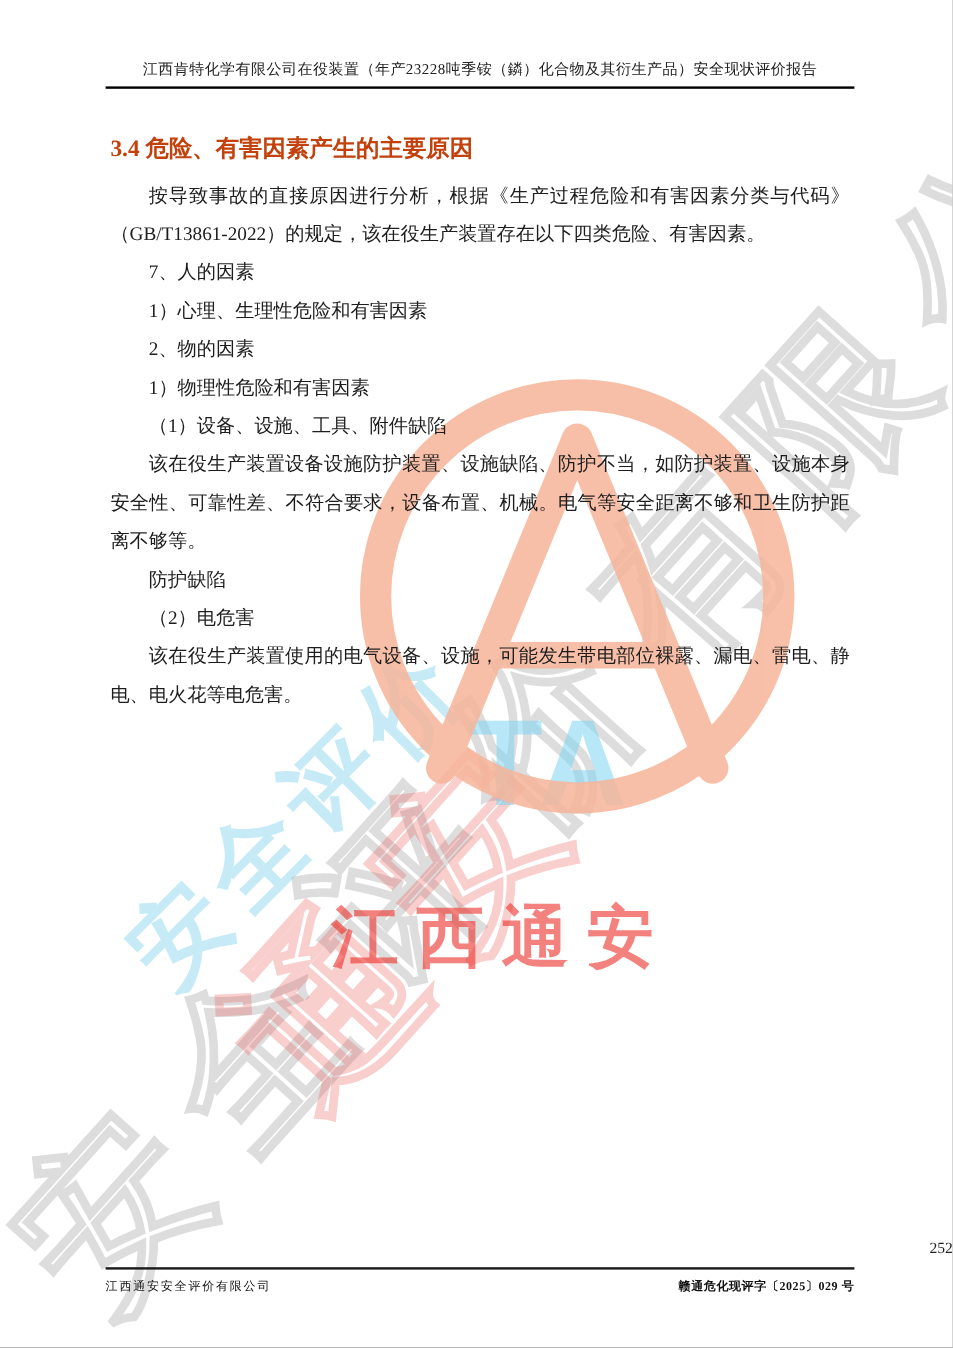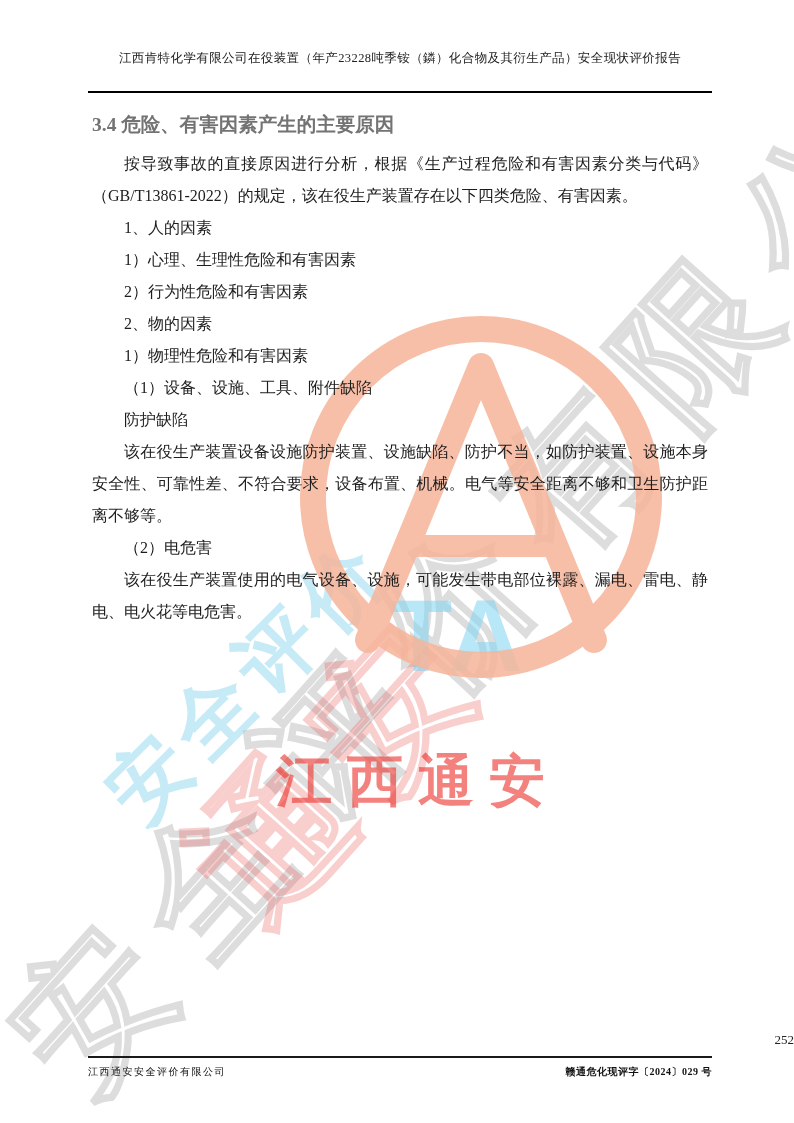--- a/index.html
+++ b/index.html
@@ -41,32 +41,32 @@
   .wm-logo{left:292px;top:308px;width:378px;height:378px;opacity:.85;}
   .wm-red-text{
     left:276px;top:744px;
     font-size:56px;font-weight:700;letter-spacing:15px;
     color:rgba(235,52,45,.62);white-space:nowrap;
   }
   
   .header{
     position:absolute;z-index:3;left:88px;right:82px;top:50px;
     text-align:center;font-size:12.5px;letter-spacing:.4px;color:#222;
-    border-bottom:2px solid #000;padding-bottom:24px;
+    border-bottom:2px solid #000;padding-bottom:5px;
   }
   
   .doc-body{
     position:absolute;z-index:2;left:92px;right:86px;top:98px;
     font-size:16px;line-height:32px;text-align:justify;
   }
   .doc-body p{margin:0;}
   .doc-body p.indent{text-indent:2em;}
   .doc-body h2{
     font-size:19.5px;line-height:28px;font-weight:700;
-    margin:13px 0 9px 0;color:#737373;
+    margin:13px 0 9px 0;color:#c2410c;
   }
   
   .pagenum{
     position:absolute;z-index:3;left:0;right:0;top:1032px;
     text-align:right;font-size:13px;color:#222;
   }
   .footer{
     position:absolute;z-index:3;left:88px;right:82px;top:1056px;
     border-top:2px solid #1a1a1a;padding-top:7px;
     display:flex;justify-content:space-between;align-items:baseline;
@@ -93,31 +93,30 @@
 
   <div class="wm wm-red-text">江西通安</div>
 
   <div class="header">
     <span>江西肯特化学有限公司在役装置（年产23228吨季铵（鏻）化合物及其衍生产品）安全现状评价报告</span>
   </div>
 
   <div class="doc-body" id="doc-body">
       <h2>3.4 危险、有害因素产生的主要原因</h2>
       <p class="indent">按导致事故的直接原因进行分析，根据《生产过程危险和有害因素分类与代码》（GB/T13861-2022）的规定，该在役生产装置存在以下四类危险、有害因素。</p>
-      <p class="indent">1、人的因素</p>
+      <p class="indent">7、人的因素</p>
       <p class="indent">1）心理、生理性危险和有害因素</p>
-      <p class="indent">2）行为性危险和有害因素</p>
       <p class="indent">2、物的因素</p>
       <p class="indent">1）物理性危险和有害因素</p>
       <p class="indent">（1）设备、设施、工具、附件缺陷</p>
+      <p class="indent">该在役生产装置设备设施防护装置、设施缺陷、防护不当，如防护装置、设施本身安全性、可靠性差、不符合要求，设备布置、机械。电气等安全距离不够和卫生防护距离不够等。</p>
       <p class="indent">防护缺陷</p>
-      <p class="indent">该在役生产装置设备设施防护装置、设施缺陷、防护不当，如防护装置、设施本身安全性、可靠性差、不符合要求，设备布置、机械。电气等安全距离不够和卫生防护距离不够等。</p>
       <p class="indent">（2）电危害</p>
       <p class="indent">该在役生产装置使用的电气设备、设施，可能发生带电部位裸露、漏电、雷电、静电、电火花等电危害。</p>
     </div>
 
   <div class="pagenum">252</div>
   <div class="footer">
     <span class="company">江西通安安全评价有限公司</span>
-    <span class="doc-no">赣通危化现评字〔2024〕029 号</span>
+    <span class="doc-no">赣通危化现评字〔2025〕029 号</span>
   </div>
 
 </div>
 
 </body></html>

